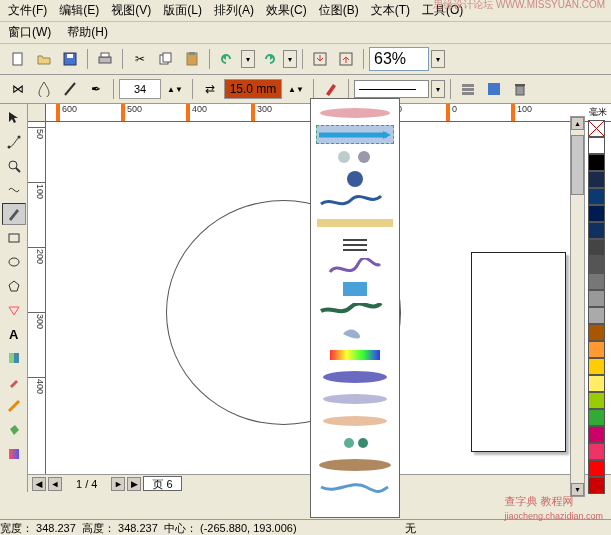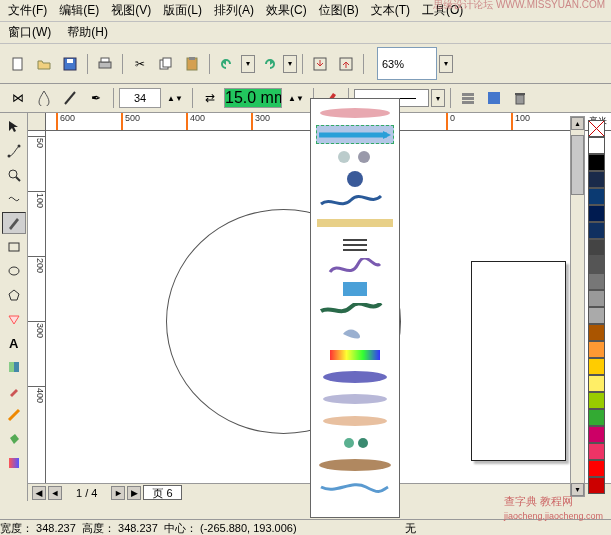--- a/index.html
+++ b/index.html
@@ -3,37 +3,37 @@
 <meta charset="utf-8">
 <style>
 * { box-sizing: border-box; margin: 0; padding: 0; font-family: "SimSun", Arial, sans-serif; }
 body { width: 611px; height: 535px; background: #ece9d8; overflow: hidden; font-size: 12px; position: relative; }
 .menubar { display: flex; padding: 2px 8px; gap: 12px; background: #ece9d8; border-bottom: 1px solid #c0c0c0; }
 .menubar span { cursor: default; }
 .submenubar { display: flex; padding: 2px 8px; gap: 16px; background: #ece9d8; border-bottom: 1px solid #c0c0c0; }
 .toolbar { display: flex; padding: 3px 6px; gap: 2px; background: #ece9d8; border-bottom: 1px solid #999; align-items: center; }
 .tbtn { width: 24px; height: 22px; border: 1px solid transparent; display: inline-flex; align-items: center; justify-content: center; cursor: pointer; }
 .sep { width: 1px; height: 20px; background: #999; margin: 0 3px; }
-.zoom-select { width: 60px; height: 33px; border: 1px solid #7f9db9; background: #fff; padding: 0 4px; font-size: 11px; margin-left: 8px; }
+.zoom-select { width: 60px; height: 24px; border: 1px solid #7f9db9; background: #fff; padding: 0 4px; font-size: 16px; }
 .spinner { width: 42px; height: 20px; border: 1px solid #999; background: #fff; text-align: center; font-size: 11px; }
-.dim-input { width: 58px; height: 20px; border: 1px solid #999; background: #22c55e; text-align: center; font-size: 16px; }
+.dim-input { width: 58px; height: 20px; border: 1px solid #999; background: #c2410c; text-align: center; font-size: 12px; }
 .line-preview { width: 75px; height: 18px; border: 1px solid #888; background: #fff; position: relative; }
 .line-preview::after { content: ""; position: absolute; left: 4px; right: 12px; top: 50%; height: 1px; background: #000; }
 .dropdown-arrow { width: 14px; height: 18px; border: 1px solid #888; background: #ece9d8; display: inline-flex; align-items: center; justify-content: center; font-size: 8px; }
 
 .main { display: flex; height: 388px; }
 .toolbox { width: 28px; background: #ece9d8; border-right: 1px solid #999; display: flex; flex-direction: column; padding: 2px 0; }
 .tool { width: 24px; height: 22px; margin: 1px auto; display: flex; align-items: center; justify-content: center; cursor: pointer; border: 1px solid transparent; }
 .tool.active { border: 1px inset #888; background: #d0d0d0; }
 
 .ruler-h { height: 18px; background: #fff; border-bottom: 1px solid #666; position: relative; font-size: 9px; }
 .ruler-v { width: 18px; background: #fff; border-right: 1px solid #666; position: relative; font-size: 9px; }
 .ruler-corner { width: 18px; height: 18px; background: #ece9d8; border-right: 1px solid #666; border-bottom: 1px solid #666; }
 .tick { position: absolute; color: #333; }
-.ruler-h .tick { top: 0; border-left: 2px solid #f97316; padding-left: 2px; height: 100%; }
+.ruler-h .tick { top: 0; border-left: 4px solid #f97316; padding-left: 2px; height: 100%; }
 .ruler-v .tick { left: 0; border-top: 1px solid #666; padding-top: 1px; width: 100%; writing-mode: vertical-rl; text-orientation: mixed; }
 
 .canvas-wrap { flex: 1; display: flex; flex-direction: column; background: #fff; position: relative; }
 .canvas-body { flex: 1; display: flex; }
 .canvas { flex: 1; background: #fff; position: relative; overflow: hidden; }
 .circle { position: absolute; left: 120px; top: 78px; width: 235px; height: 225px; border: 1px solid #555; border-radius: 50%; }
 .rect { position: absolute; right: 45px; top: 130px; width: 95px; height: 200px; border: 1px solid #222; box-shadow: 3px 3px 2px #bbb; }
 
 .brushpanel { position: absolute; left: 310px; top: 98px; width: 90px; height: 420px; background: #fff; border: 1px solid #666; z-index: 10; overflow: hidden; display: flex; flex-direction: column; align-items: center; padding: 4px 2px; gap: 3px; }
 .brush-sample { width: 78px; height: 19px; display: flex; align-items: center; justify-content: center; }
@@ -472,14 +472,14 @@
   <span>348.237</span>&nbsp;
   <span>高度：</span>
   <span>348.237</span>&nbsp;
   <span>中心：</span>
   <span>(-265.880, 193.006)</span>
   <span style="position:absolute;left:405px;">无</span>
 </div>
 
 <div class="wm-bot">
   <span>查字典  教程网</span><br>
-  <span style="font-size:9px;">jiaocheng.jiaocheng.com</span>
+  <span style="font-size:9px;">jiaocheng.chazidian.com</span>
 </div>
 
 </body></html>

